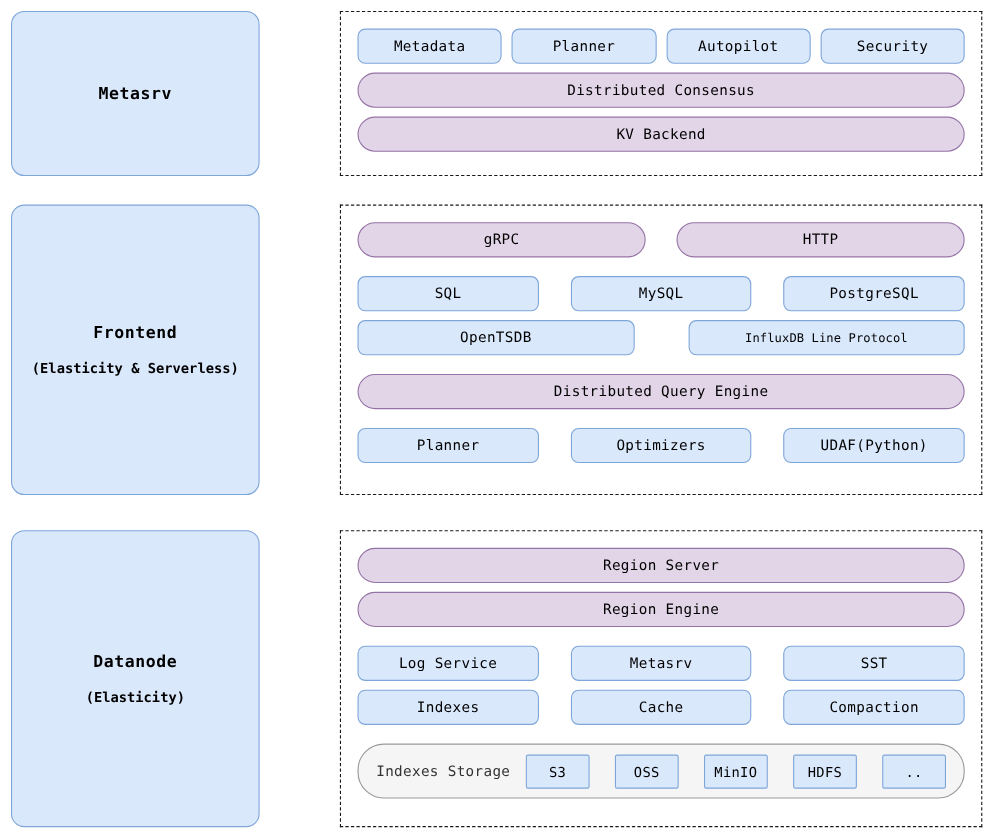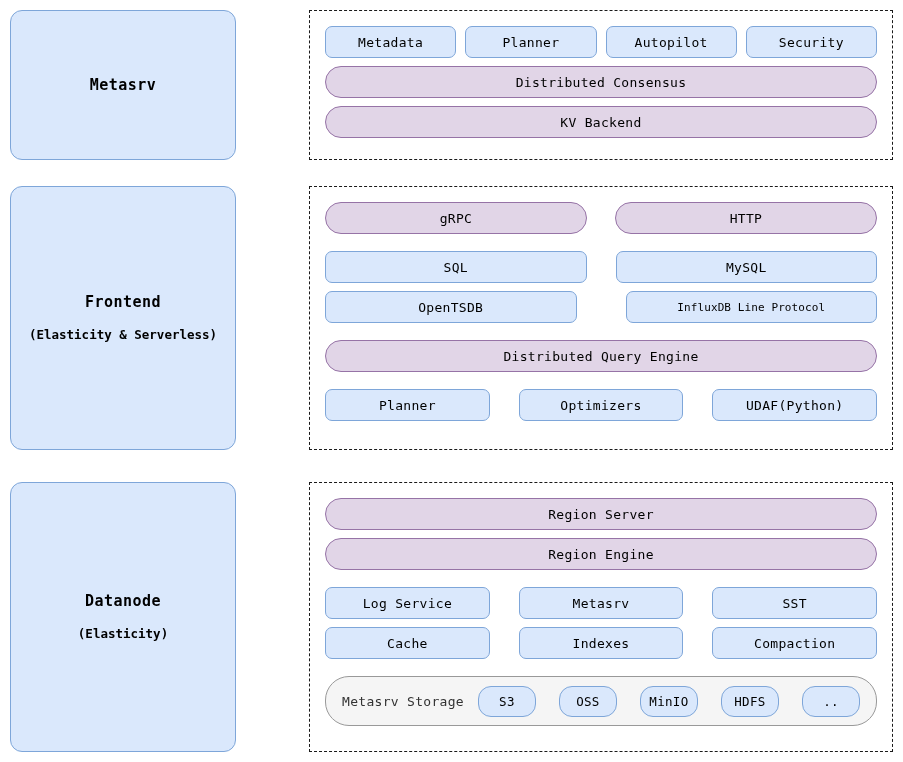--- a/index.html
+++ b/index.html
@@ -130,21 +130,21 @@
     display: flex;
     flex-direction: row;
     flex: 1 1 auto;
     justify-content: space-between;
     align-items: center;
   }
   .chip {
     box-sizing: border-box;
     background: #dae8fc;
     border: 1px solid #7ea6d9;
-    border-radius: 13px;
+    border-radius: 2px;
     height: 31px;
     width: 58px;
     display: flex;
     align-items: center;
     justify-content: center;
     font-size: 12.5px;
     letter-spacing: 0.3px;
     white-space: nowrap;
   }
 </style>
@@ -182,20 +182,21 @@
   <div class="group" id="group-frontend">
     <div class="rows" style="gap:8px;">
       <div class="row" style="gap:28px;">
         <div class="node purple">gRPC</div>
         <div class="node purple">HTTP</div>
       </div>
 
       <div class="row" style="gap:29px; margin-top:9px;">
         <div class="node blue">SQL</div>
         <div class="node blue">MySQL</div>
+        <div class="node blue">PostgreSQL</div>
       </div>
 
       <div class="row" style="gap:29px;">
         <div class="node blue">OpenTSDB</div>
         <div class="node blue small-text">InfluxDB Line Protocol</div>
       </div>
 
       <div class="row" style="margin-top:9px;">
         <div class="node purple">Distributed Query Engine</div>
       </div>
@@ -222,27 +223,27 @@
         <div class="node purple">Region Engine</div>
       </div>
 
       <div class="row" style="gap:29px; margin-top:9px;">
         <div class="node blue">Log Service</div>
         <div class="node blue">Metasrv</div>
         <div class="node blue">SST</div>
       </div>
 
       <div class="row" style="gap:29px;">
+        <div class="node blue">Indexes</div>
         <div class="node blue">Cache</div>
-        <div class="node blue">Indexes</div>
         <div class="node blue">Compaction</div>
       </div>
 
       <div class="objstore" style="margin-top:9px;">
-        <div class="objstore-label">Metasrv Storage</div>
+        <div class="objstore-label">Indexes Storage</div>
         <div class="chips">
           <div class="chip">S3</div>
           <div class="chip">OSS</div>
           <div class="chip">MinIO</div>
           <div class="chip">HDFS</div>
           <div class="chip">..</div>
         </div>
       </div>
     </div>
   </div>

